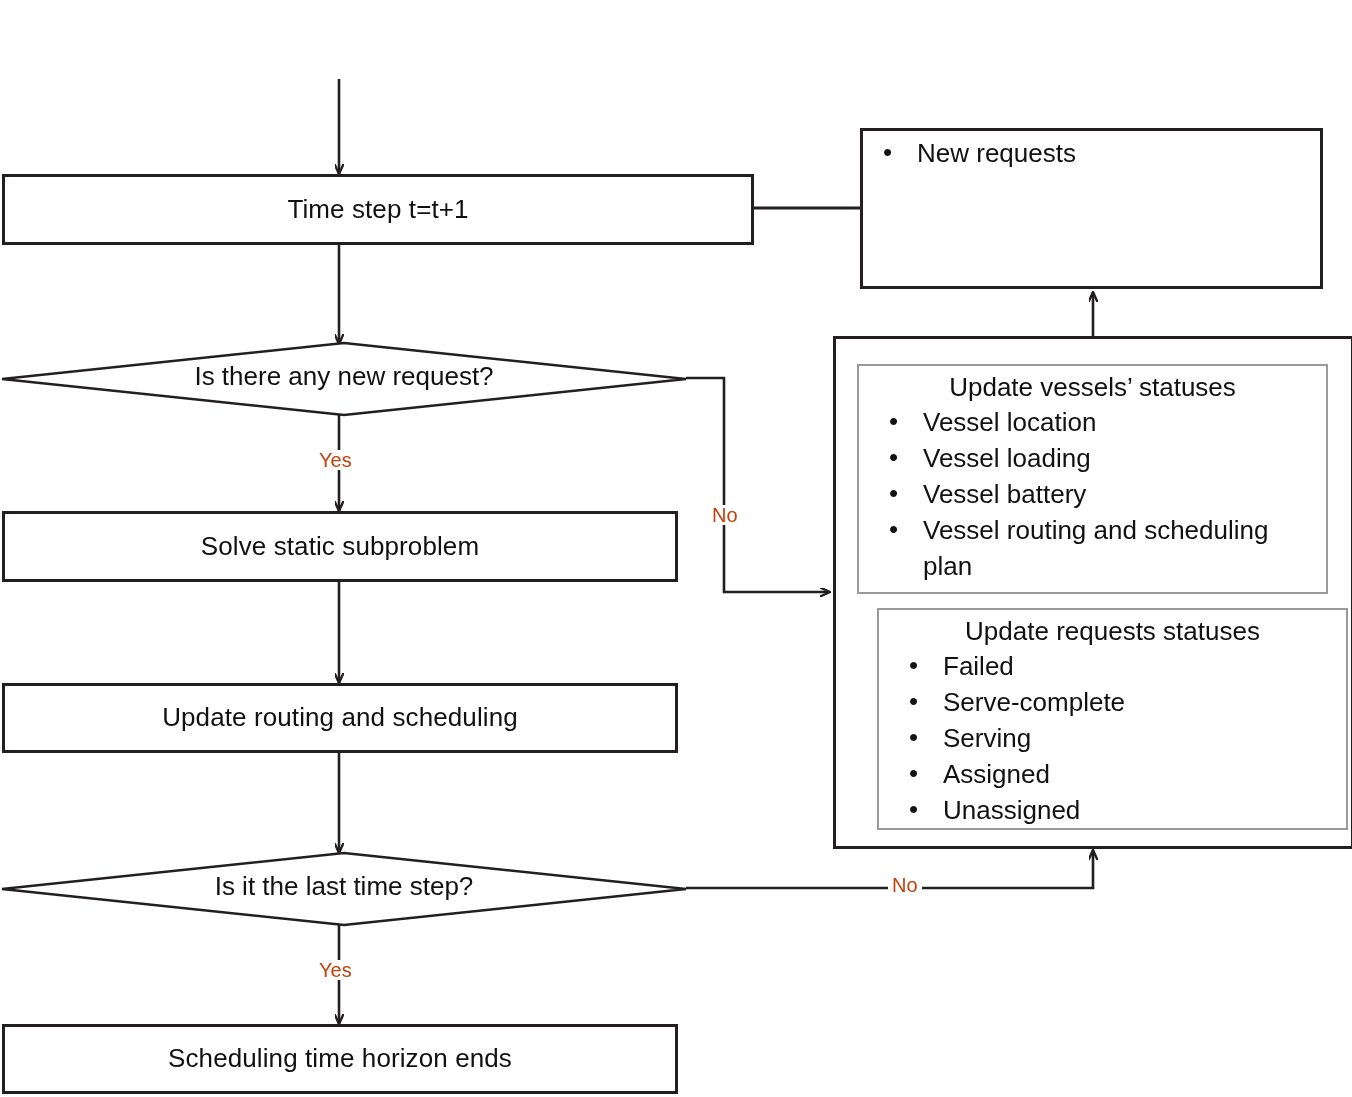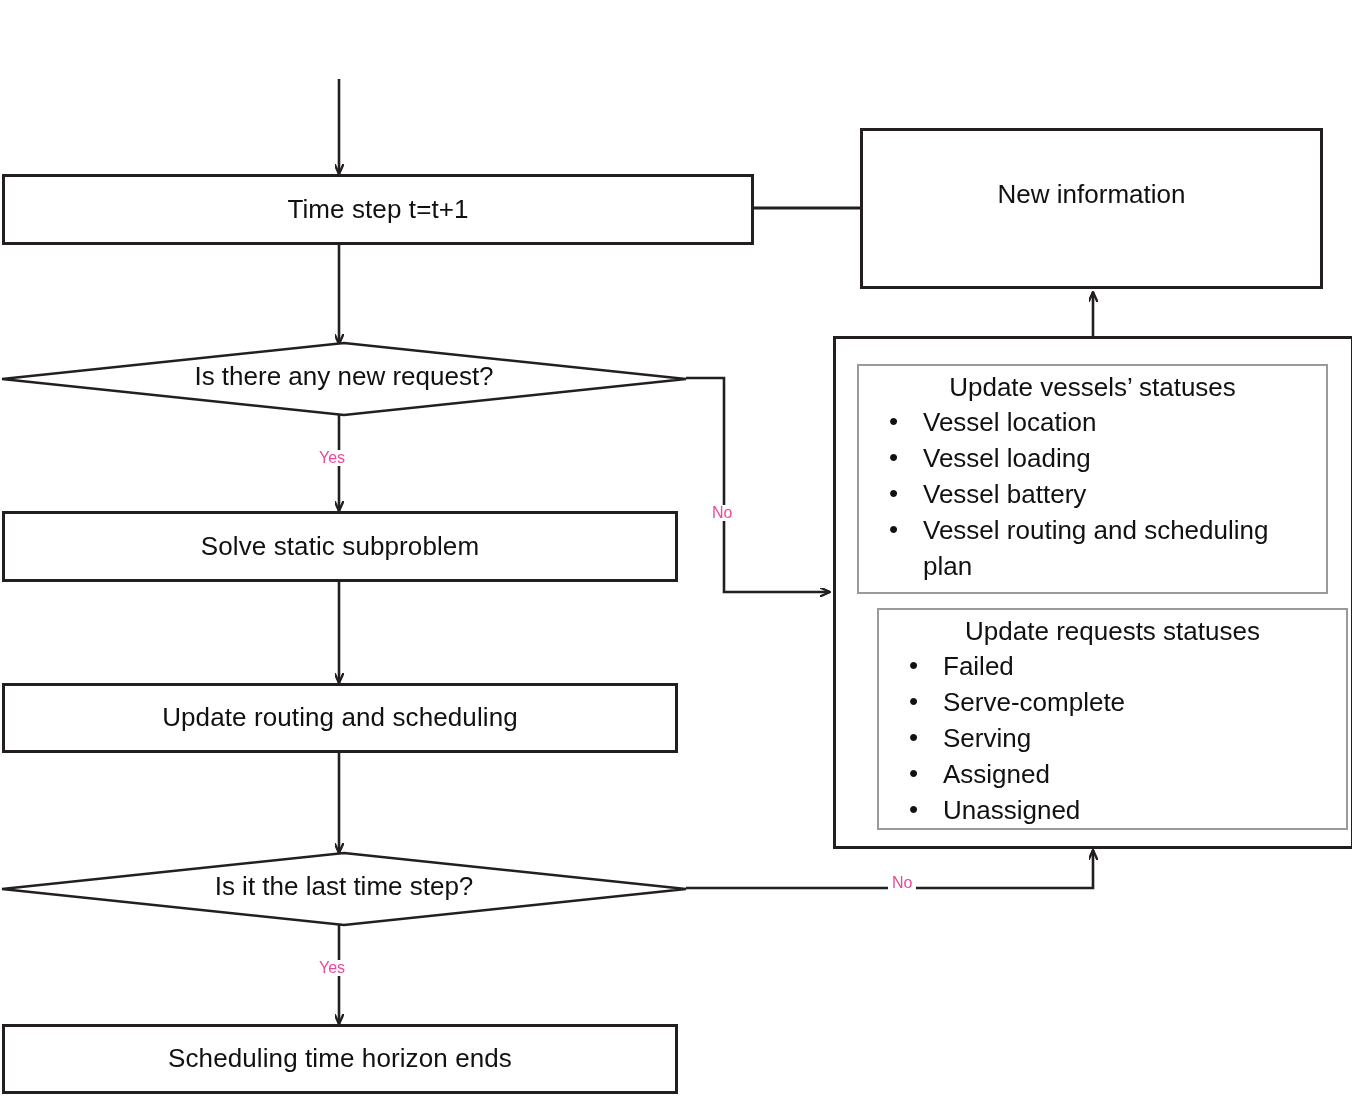--- a/index.html
+++ b/index.html
@@ -46,22 +46,22 @@
   .diamond-text {
     position: absolute;
     width: 100%;
     text-align: center;
     font-size: 26px;
     color: #111111;
     line-height: 1.1;
   }
   .edge-label {
     position: absolute;
-    font-size: 16px;
-    color: #ec4899;
+    font-size: 20px;
+    color: #c2410c;
     background: #ffffff;
     padding: 0 4px;
     line-height: 1;
     white-space: nowrap;
   }
   .panel-outer {
     position: absolute;
     box-sizing: border-box;
     border: 3px solid #231f20;
     background: #ffffff;
@@ -198,21 +198,23 @@
   <div class="node" style="left:2px; top:1024px; width:676px; height:70px;">
     <span class="label">Scheduling time horizon ends</span>
   </div>
 
   <div class="edge-label" style="left:315px; top:450px;">Yes</div>
   <div class="edge-label" style="left:708px; top:505px;">No</div>
   <div class="edge-label" style="left:315px; top:960px;">Yes</div>
   <div class="edge-label" style="left:888px; top:875px;">No</div>
 
   <div class="info-box" style="left:860px; top:128px; width:463px; height:161px;">
-    <div class="info-title">New information</div>
+    <ul class="info-list">
+      <li>New requests</li>
+    </ul>
   </div>
 
   <div class="panel-outer" style="left:833px; top:336px; width:521px; height:513px;">
   </div>
 
   <div class="panel-inner" style="left:857px; top:364px; width:471px; height:230px;">
     <div class="panel-title">Update vessels’ statuses</div>
     <ul class="bullets">
       <li>Vessel location</li>
       <li>Vessel loading</li>

